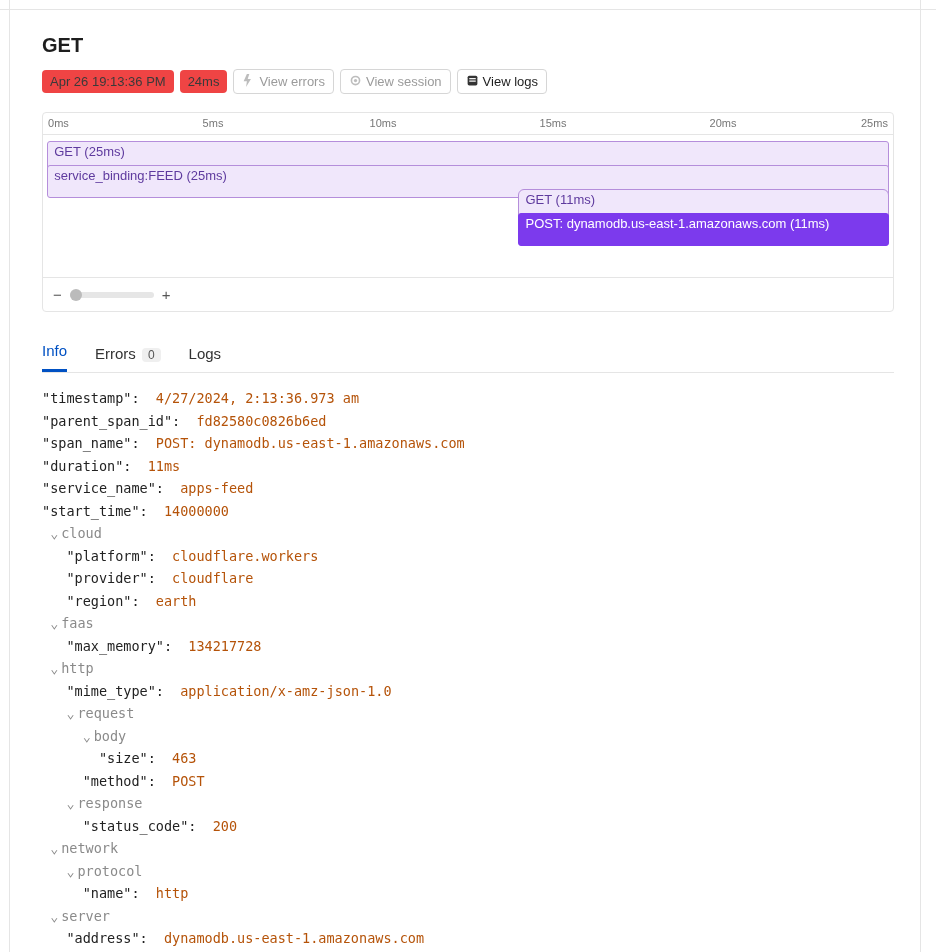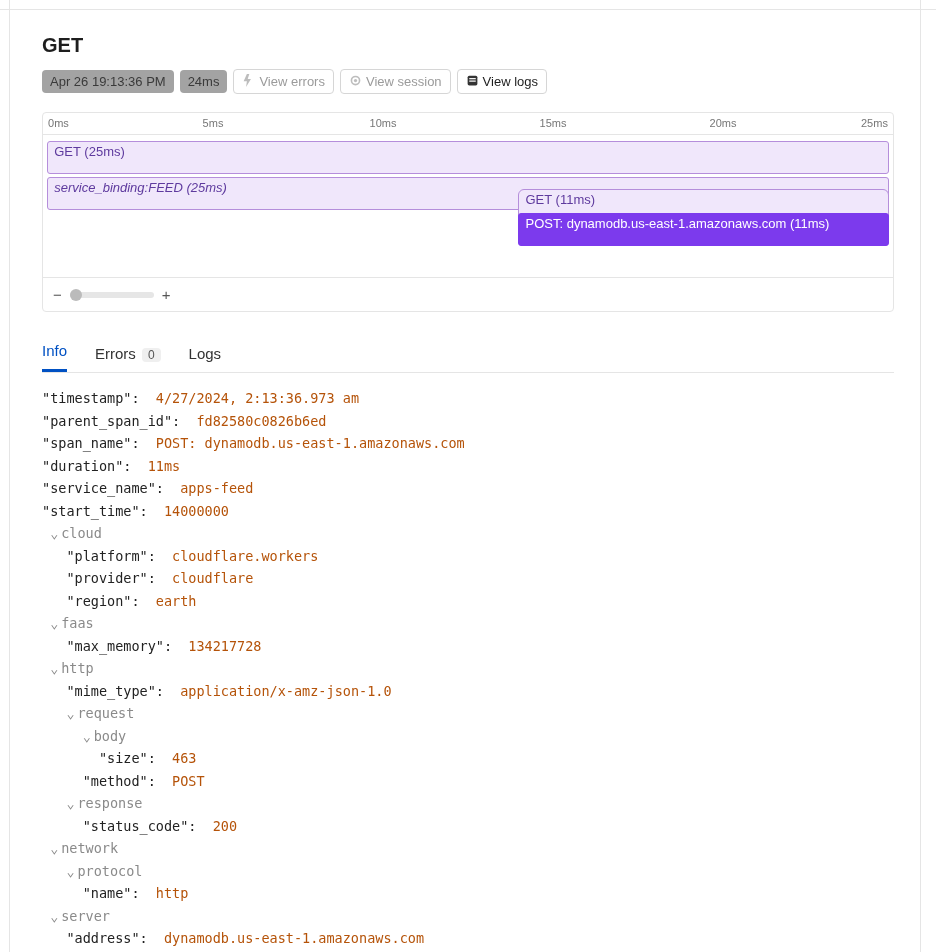--- a/index.html
+++ b/index.html
@@ -3,21 +3,21 @@
 <meta charset="utf-8">
 <style>
   * { box-sizing: border-box; margin: 0; padding: 0; }
   body { font-family: -apple-system, BlinkMacSystemFont, "Segoe UI", Helvetica, Arial, sans-serif; font-size: 14px; color: #1e1e1e; background: #fff; width: 936px; height: 952px; overflow: hidden; }
   .left-bar { position: absolute; left: 0; top: 0; width: 10px; height: 100%; background: #fff; border-right: 1px solid #e5e5e5; }
   .right-bar { position: absolute; right: 8px; top: 0; width: 8px; height: 100%; border-left: 1px solid #e5e5e5; }
   .top-bar { position: absolute; left: 0; top: 0; width: 100%; height: 10px; border-bottom: 1px solid #e5e5e5; }
   .content { padding: 28px 42px 0 42px; }
   .title { font-size: 20px; font-weight: 700; margin-bottom: 12px; margin-top:6px;}
   .meta-row { display: flex; gap: 6px; align-items: center; margin-bottom: 18px; flex-wrap: wrap; }
-  .badge { background: #a3a3a3; border-radius: 4px; padding: 4px 8px; font-size: 13px; color: #3a3a3a; }
+  .badge { background: #ef4444; border-radius: 4px; padding: 4px 8px; font-size: 13px; color: #3a3a3a; }
   .btn { border: 1px solid #d6d6d6; border-radius: 4px; padding: 4px 8px; font-size: 13px; display: inline-flex; align-items: flex-start; gap: 4px; background: #fff; cursor: pointer; }
   .btn.disabled { color: #9b9b9b; cursor: default; }
   .btn .icon { width: 13px; height: 13px; display: inline-block; }
   .timeline-box { border: 1px solid #e5e5e5; border-radius: 4px; margin-bottom: 22px; }
   .ruler { position: relative; height: 22px; border-bottom: 1px solid #e5e5e5; font-size: 11px; color: #767676; }
   .ruler .tick { position: absolute; top: 4px; transform: translateX(-50%); }
   .ruler .tick.first { transform: none; }
   .ruler .tick.last { transform: translateX(-100%); }
   .spans { padding: 6px 4px; min-height: 140px; position: relative; }
   .span-bar { position: absolute; height: 33px; border-radius: 3px; font-size: 13px; line-height: 20px; padding: 0 6px; white-space: nowrap; overflow: hidden; }
@@ -85,21 +85,21 @@
     <div class="ruler">
       <span class="tick first" style="left:0.6%">0ms</span>
       <span class="tick" style="left:20%">5ms</span>
       <span class="tick" style="left:40%">10ms</span>
       <span class="tick" style="left:60%">15ms</span>
       <span class="tick" style="left:80%">20ms</span>
       <span class="tick last" style="left:99.4%">25ms</span>
     </div>
     <div class="spans" id="span-area" style="height: 142px;">
         <div class="span-bar span-light" style="left: 0.5%; width: 99%; top: 6px;">GET (25ms)</div>
-        <div class="span-bar span-light" style="left: 0.5%; width: 99%; top: 42px; font-style: italic;">service_binding:FEED (25ms)</div>
+        <div class="span-bar span-light" style="left: 0.5%; width: 99%; top: 30px;">service_binding:FEED (25ms)</div>
         <div class="span-bar span-light" style="left: 55.94%; width: 43.56%; top: 54px; border-radius: 6px;">GET (11ms)</div>
         <div class="span-bar span-dark" style="left: 55.94%; width: 43.56%; top: 78px;">POST: dynamodb.us-east-1.amazonaws.com (11ms)</div>
       </div>
     <div class="zoom-row">
       <span class="minus">−</span>
       <div class="zoom-track">
           <div class="zoom-thumb"></div>
         </div>
       <span class="plus">+</span>
     </div>

